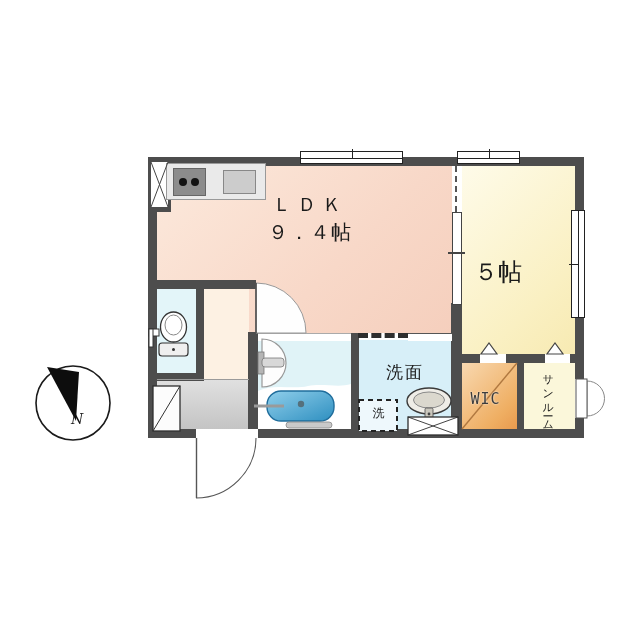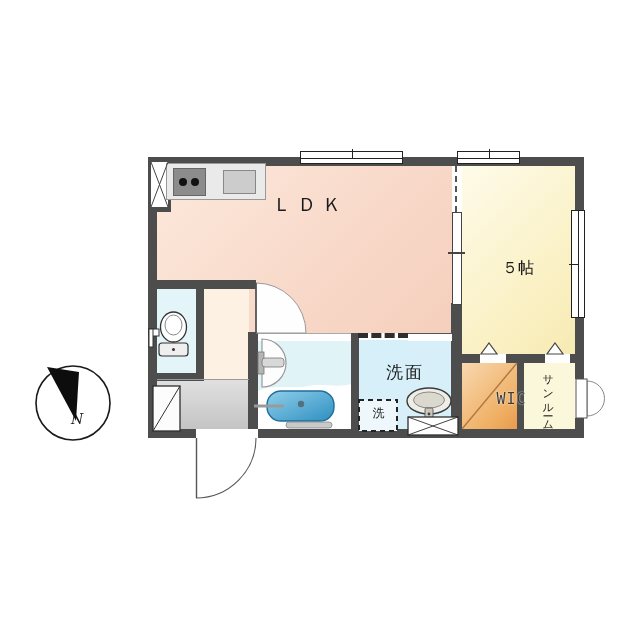--- a/index.html
+++ b/index.html
@@ -48,24 +48,24 @@
   .sliding-door{left:452px;top:212px;width:8px;height:91px;background:#fff;border:1px solid #444;z-index:3;}
   .sliding-door-tick{left:448px;top:252px;width:17px;height:1.5px;background:#444;z-index:3;}
   .washroom-dashed{left:358px;top:333px;width:50px;height:0;border-top:5px dashed #2e2e2e;z-index:3;}
   .washroom-topline{left:408px;top:333px;width:44px;height:7px;background:#fff;border-top:1.5px solid #555;z-index:3;}
   .bath-topline{left:258px;top:333px;width:93px;height:7px;background:#fff;border-top:1px solid #aaa;z-index:3;}
   .hall-step-line{left:157px;top:379px;width:92px;height:1px;background:#9a9a9a;z-index:3;}
 
   .lbl-ldk{left:240px;top:195px;width:140px;font-size:19px;letter-spacing:6px;}
   .lbl-ldk-size{left:240px;top:221px;width:140px;font-size:20px;letter-spacing:1px;}
   .lbl-bedroom{left:468px;top:231px;width:100px;font-size:21px;letter-spacing:2px;}
-  .lbl-bedroom-size{left:468px;top:259px;width:100px;font-size:16px;}
+  .lbl-bedroom-size{left:448px;top:259px;width:100px;font-size:24px;}
   .lbl-washroom{left:358px;top:364px;width:94px;font-size:17px;letter-spacing:2px;}
   .lbl-washer{left:360px;top:407px;width:37px;font-size:12px;}
-  .lbl-wic{left:484px;top:391px;width:55px;font-size:15px;letter-spacing:1px;
+  .lbl-wic{left:458px;top:391px;width:55px;font-size:15px;letter-spacing:1px;
     font-family:"DejaVu Sans Mono",monospace;color:#3c3c3c;text-shadow:0 0 2px #fff;}
   .lbl-sunroom{left:542px;top:366px;height:62px;font-size:11px;
     writing-mode:vertical-rl;text-orientation:upright;letter-spacing:2px;}
   .lbl-entrance{left:170px;top:397px;width:90px;font-size:17px;letter-spacing:3px;color:#2a2a2a;}
   .lbl-n{left:71px;top:412px;font-size:14px;font-style:italic;
     font-family:"DejaVu Serif",serif;color:#111;}
 </style>
 </head>
 <body>
 
@@ -210,20 +210,21 @@
       <rect x="576" y="379" width="11" height="39" fill="#ffffff" stroke="#555" stroke-width="1"></rect>
     </g>
 
     <g>
       <circle cx="73" cy="403" r="37" fill="#ffffff" stroke="#1a1a1a" stroke-width="1.6"></circle>
       <polygon points="47,367 79,372 76,421" fill="#0d0d0d"></polygon>
     </g>
   </svg>
 
   <div class="label lbl-ldk">ＬＤＫ</div>
+  <div class="label lbl-ldk-size">９．４帖</div>
   <div class="label lbl-bedroom-size">５帖</div>
   <div class="label lbl-washroom">洗面</div>
   <div class="label lbl-washer">洗</div>
   <div class="label lbl-wic">WIC</div>
   <div class="label lbl-sunroom">サンルーム</div>
   <div class="label lbl-n">N</div>
 
 </div>
 
 </body></html>

